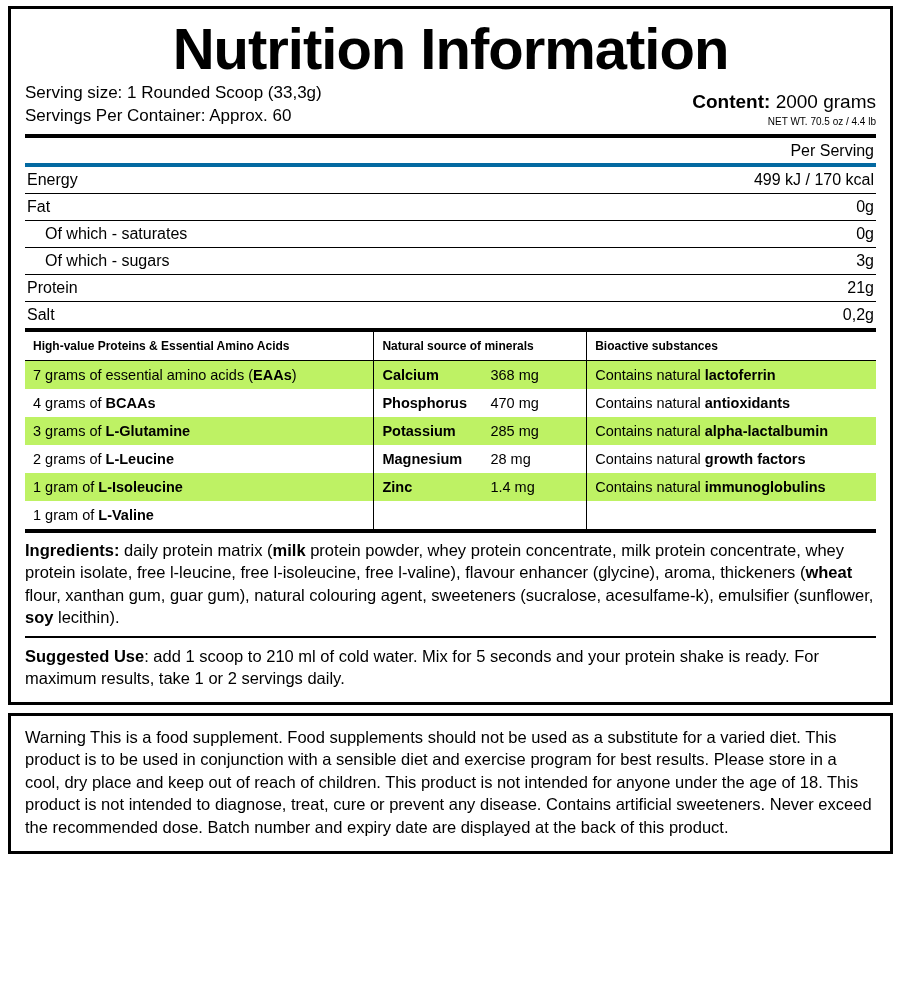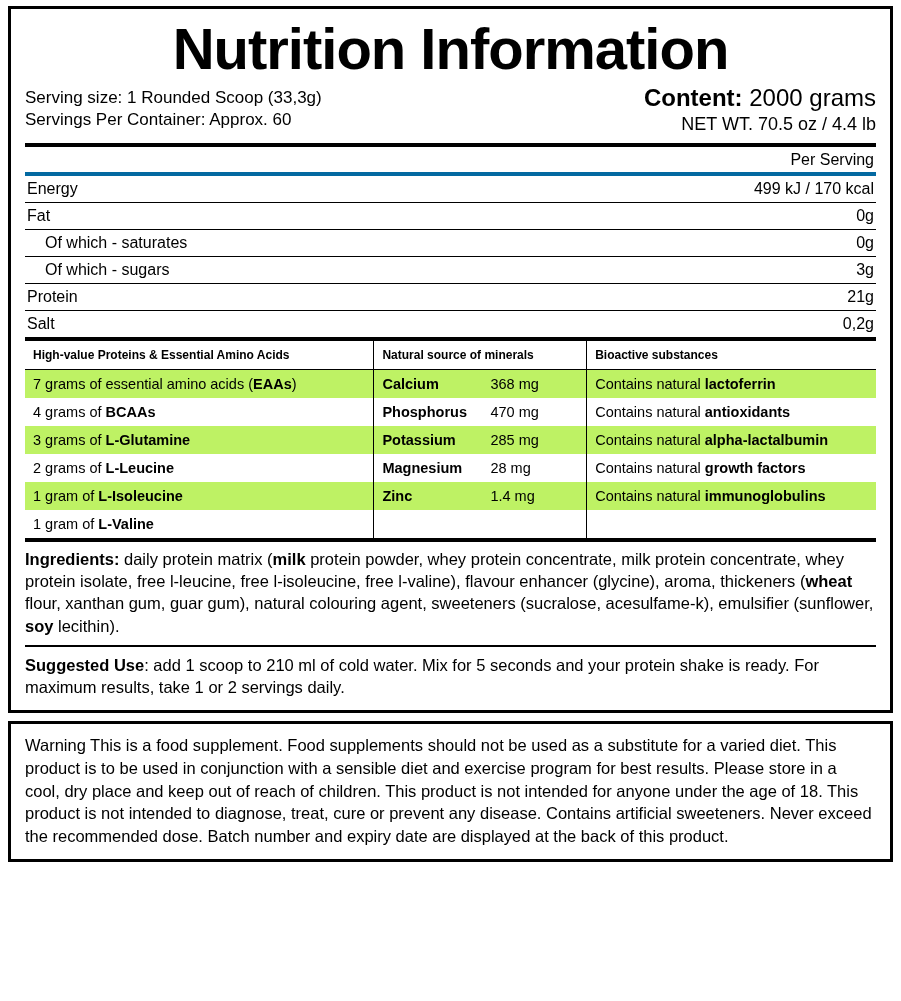--- a/index.html
+++ b/index.html
@@ -46,39 +46,39 @@
     line-height: 1.02;
     text-align: center;
     margin: 0 0 4px 0;
     white-space: nowrap;
   }
 
   
   .serving-row {
     display: flex;
     justify-content: space-between;
-    align-items: center;
+    align-items: flex-end;
     margin-bottom: 6px;
   }
   .serving-left {
     font-size: 17px;
     line-height: 1.35;
   }
   .serving-left .line { white-space: nowrap; }
   .serving-right {
     text-align: right;
     line-height: 1.3;
   }
   .content-line {
-    font-size: 24px;
+    font-size: 19px;
     white-space: nowrap;
   }
   .content-line b { font-weight: bold; }
   .net-line {
-    font-size: 18px;
+    font-size: 10px;
     white-space: nowrap;
   }
 
   
   .rule-thick {
     border-bottom: 4px solid #000;
   }
   .nutri {
     width: 100%;
     border-collapse: collapse;

